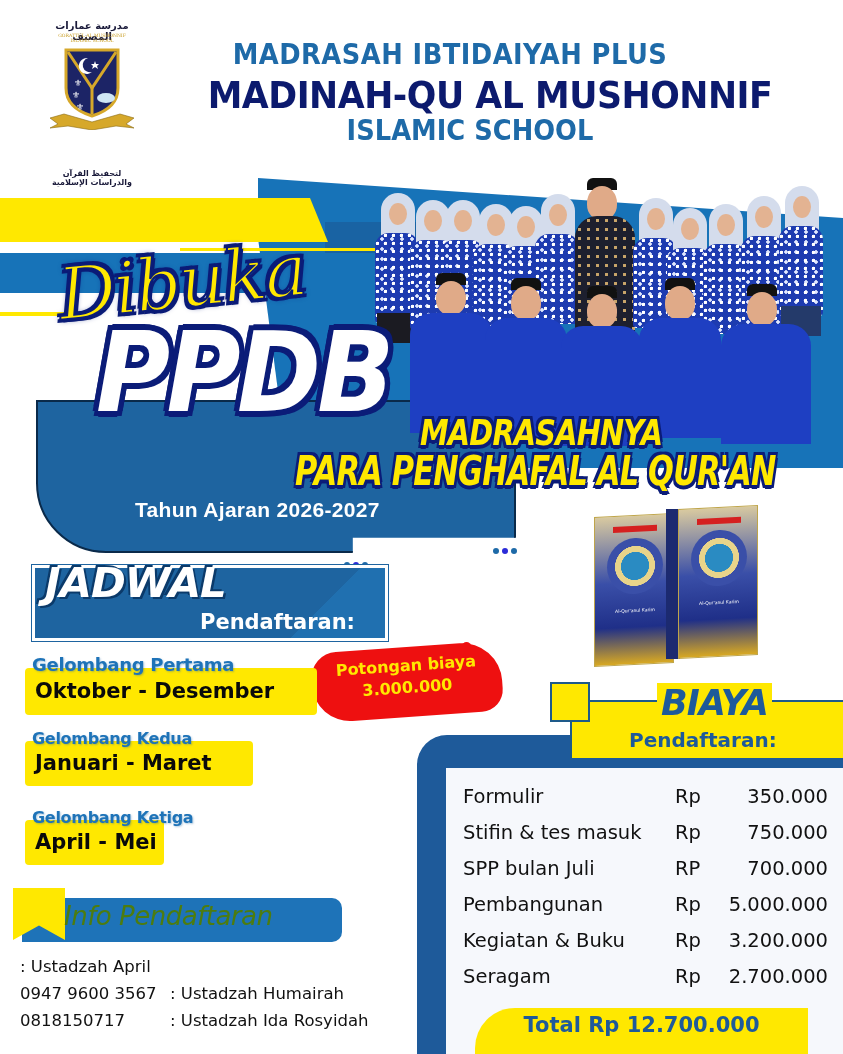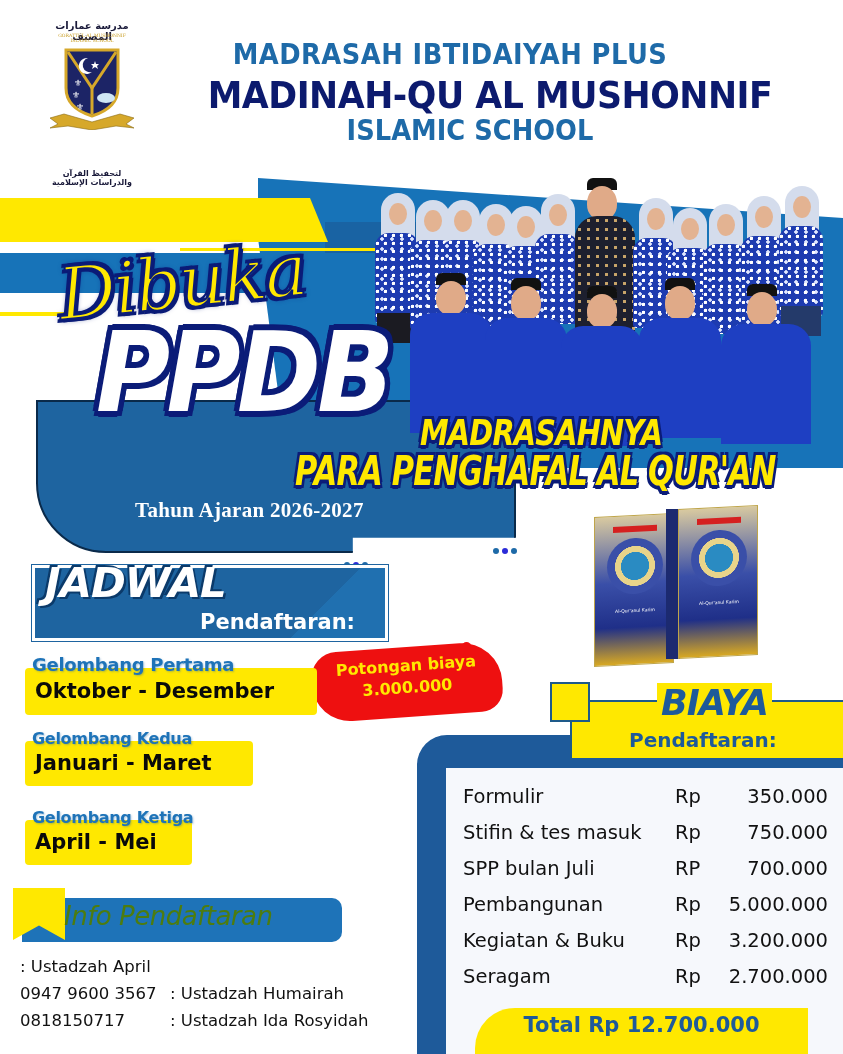--- a/index.html
+++ b/index.html
@@ -44,21 +44,21 @@
   .batik { background-image: radial-gradient(circle at 30% 30%, #ffffff 1.5px, transparent 2px), radial-gradient(circle at 70% 60%, #dfe7ff 1.5px, transparent 2px); background-size: 8px 8px, 10px 10px; }
   .skirt { position: absolute; width: 40px; height: 30px; background: #1b1b22; }
   .head-m { position: absolute; width: 30px; height: 34px; background: #e0aa88; border-radius: 50% 50% 45% 45%; }
   .peci { position: absolute; width: 30px; height: 12px; background: #111; border-radius: 6px 6px 0 0; }
   .body-m { position: absolute; width: 82px; height: 120px; background: #1e3fc2; border-radius: 22px 22px 0 0; }
 
   .dibuka { left: 58px; top: 240px; font-family: "DejaVu Serif", serif; font-style: italic; font-size: 72px; color: #ffe800; -webkit-text-stroke: 2px #0b1c78; text-shadow: 0 0 6px #0b1c78, 3px 3px 0 #0b1c78, -3px -3px 0 #0b1c78, 3px -3px 0 #0b1c78, -3px 3px 0 #0b1c78; letter-spacing: -2px; transform: rotate(-6deg); }
   .ppdb { left: 96px; top: 318px; font-family: "DejaVu Sans", sans-serif; font-weight: bold; font-style: italic; font-size: 110px; color: #ffffff; letter-spacing: -4px; text-shadow: 5px 5px 0 #0b1c78, -5px -5px 0 #0b1c78, 5px -5px 0 #0b1c78, -5px 5px 0 #0b1c78, 0 6px 0 #0b1c78, 6px 0 0 #0b1c78, 0 -6px 0 #0b1c78, -6px 0 0 #0b1c78; transform: scaleX(0.92); transform-origin: left; line-height: 1; }
   .slogan1 { left: 420px; top: 412px; font-family: "DejaVu Sans", sans-serif; font-weight: bold; font-style: italic; font-size: 36px; color: #ffe800; letter-spacing: -1px; text-shadow: 3px 3px 0 #0b1c78, -3px -3px 0 #0b1c78, 3px -3px 0 #0b1c78, -3px 3px 0 #0b1c78, 0 4px 0 #0b1c78; transform: scaleX(0.8); transform-origin: left; }
   .slogan2 { left: 295px; top: 448px; font-family: "DejaVu Sans", sans-serif; font-weight: bold; font-style: italic; font-size: 40px; color: #ffe800; letter-spacing: -1px; text-shadow: 3px 3px 0 #0b1c78, -3px -3px 0 #0b1c78, 3px -3px 0 #0b1c78, -3px 3px 0 #0b1c78, 0 4px 0 #0b1c78; transform: scaleX(0.76); transform-origin: left; white-space: nowrap; }
-  .tahun { left: 135px; top: 498px; font-family: Liberation Serif, serif; font-weight: bold; font-size: 21px; color: #ffffff; letter-spacing: 0.3px; }
+  .tahun { left: 135px; top: 498px; font-family: Liberation Sans, sans-serif; font-weight: bold; font-size: 21px; color: #ffffff; letter-spacing: 0.3px; }
 
   
   .books { left: 588px; top: 505px; width: 175px; height: 165px; }
   .book { position: absolute; width: 80px; height: 150px; background: linear-gradient(180deg, #d8c9a0 0%, #3a4fa8 45%, #1f2f88 75%, #d9a922 100%); border: 1px solid #bfa54a; }
   .book .ornament { position: absolute; left: 12px; top: 22px; width: 56px; height: 56px; border-radius: 50%; background: radial-gradient(circle, #2a8bc2 0 35%, #e8d48a 36% 50%, #3a4fa8 51%); }
   .book .tag { position: absolute; left: 18px; top: 10px; width: 44px; height: 6px; background: #d52020; }
   .book .btitle { position: absolute; left: 6px; top: 92px; width: 68px; text-align: center; font-size: 4.5px; color: #fff; }
   .book-spine { position: absolute; left: 78px; top: 4px; width: 14px; height: 150px; background: #1c2a70; }
 
   
@@ -68,21 +68,21 @@
   .jadwal-title { left: 10px; top: -8px; font-family: "DejaVu Sans", sans-serif; font-weight: bold; font-style: italic; font-size: 40px; color: #ffffff; letter-spacing: -1px; text-shadow: 2px 2px 0 #0b3a6a, -2px -2px 0 #0b3a6a; transform: scaleX(1.05); transform-origin: left; }
   .jadwal-sub { left: 165px; top: 42px; font-family: "DejaVu Sans", sans-serif; font-weight: bold; font-size: 21px; color: #ffffff; }
 
   .wave-label { font-family: "DejaVu Sans", sans-serif; font-weight: bold; font-size: 18px; color: #1e73b8; text-shadow: 1px 1px 2px rgba(30,100,160,0.35); z-index: 2; white-space: nowrap; letter-spacing: -0.3px; }
   .wave-pill { background: #ffe800; border-radius: 4px; font-family: "DejaVu Sans", sans-serif; font-weight: bold; color: #0a0a0a; z-index: 1; padding-left: 10px; white-space: nowrap; }
   .w1-label { left: 32px; top: 654px; }
   .w1-pill { left: 25px; top: 668px; width: 292px; height: 47px; font-size: 21px; line-height: 47px; }
   .w2-label { left: 32px; top: 729px; font-size: 16px; }
   .w2-pill { left: 25px; top: 741px; width: 228px; height: 45px; font-size: 21px; line-height: 45px; }
   .w3-label { left: 32px; top: 808px; font-size: 16px; }
-  .w3-pill { left: 25px; top: 820px; width: 167px; height: 45px; font-size: 21px; line-height: 45px; }
+  .w3-pill { left: 25px; top: 820px; width: 139px; height: 45px; font-size: 21px; line-height: 45px; }
 
   .discount { left: 312px; top: 647px; width: 190px; height: 70px; background: #ee1010; border-radius: 26px 40px 22px 38px; transform: rotate(-4deg); }
   .discount-text { left: 0; top: 8px; width: 190px; text-align: center; font-family: "DejaVu Sans", sans-serif; font-weight: bold; font-size: 16px; color: #ffe800; line-height: 22px; }
   .discount-dot { left: 462px; top: 642px; width: 9px; height: 9px; border-radius: 50%; background: #ee1010; }
 
   
   .info-flag { left: 13px; top: 888px; width: 52px; height: 52px; background: #ffe800; clip-path: polygon(0 0, 100% 0, 100% 100%, 50% 72%, 0 100%); }
   .info-bar { left: 22px; top: 898px; width: 320px; height: 44px; background: #1e73b8; border-radius: 0 10px 10px 0; }
   .info-title { left: 64px; top: 901px; font-family: "DejaVu Sans", sans-serif; font-weight: normal; font-style: italic; font-size: 26px; color: #4d7c0f; letter-spacing: -0.5px; }
   .contacts { left: 20px; top: 953px; font-family: "DejaVu Sans", sans-serif; font-size: 16.5px; color: #111; line-height: 27px; }

